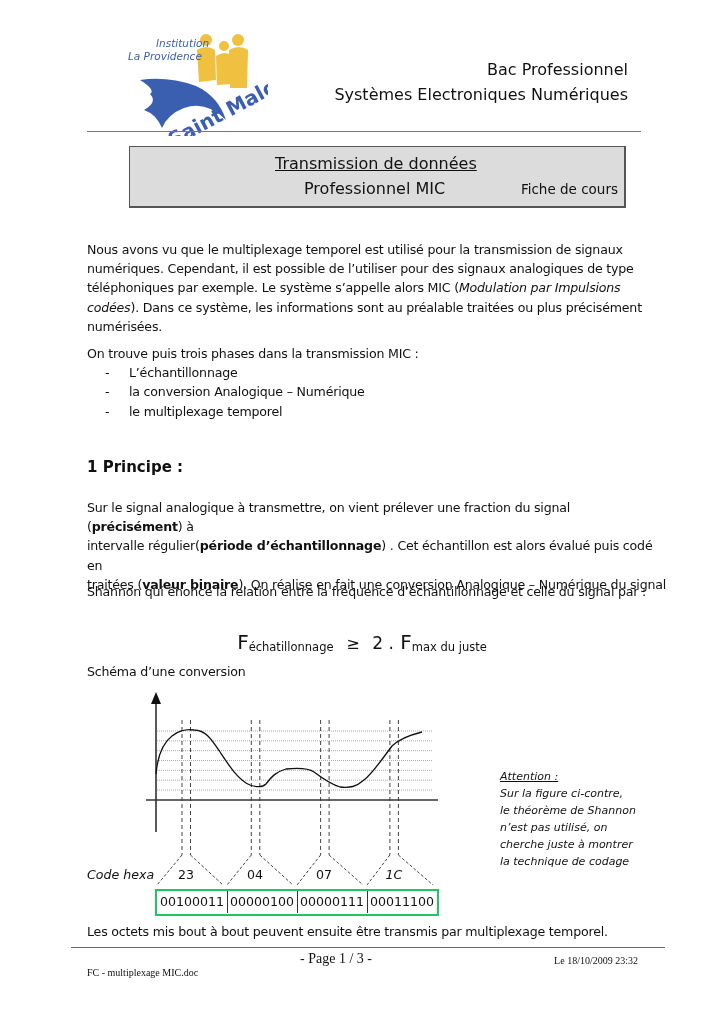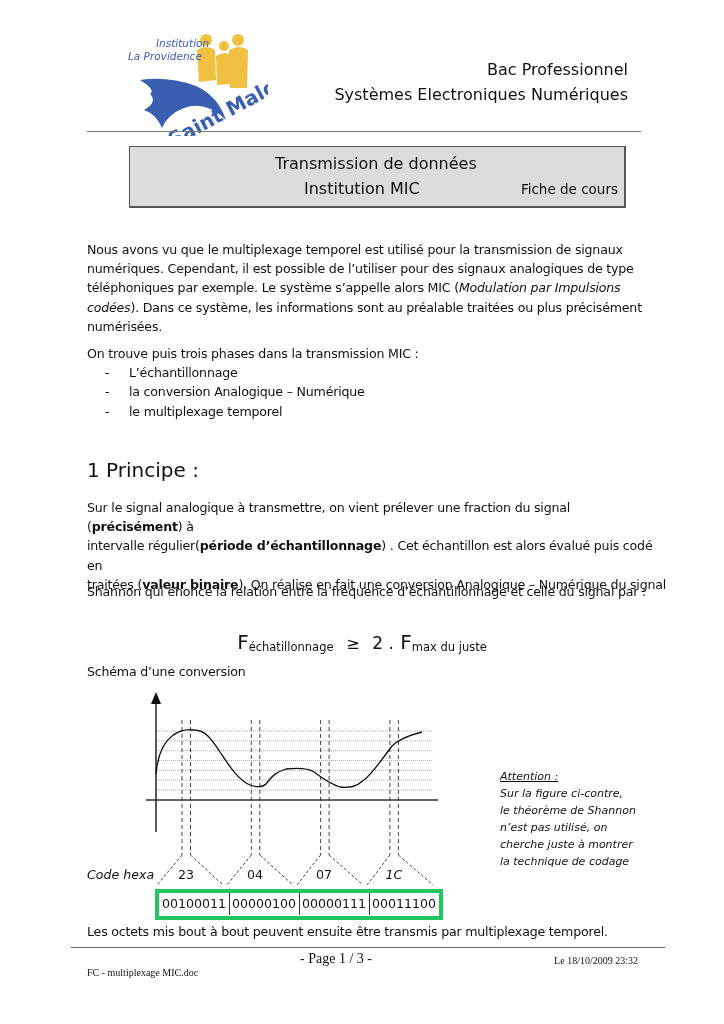--- a/index.html
+++ b/index.html
@@ -21,21 +21,21 @@
 
   p, .line { margin: 0; }
   .para { left: 87px; width: 580px; }
   .bold { font-weight: bold; }
   .ital { font-style: italic; }
 
   ul.phases { list-style: none; margin: 0; padding: 0; }
   ul.phases li { position: relative; padding-left: 42px; }
   ul.phases li .dash { position: absolute; left: 18px; }
 
-  #section-title { left: 87px; top: 458px; font-size: 20px; font-weight: normal; }
+  #section-title { left: 87px; top: 458px; font-size: 15px; font-weight: bold; }
 
   #formula { left: 0; width: 724px; top: 630px; text-align: center; font-size: 20px; white-space: nowrap; }
   #formula sub { font-size: 11.5px; vertical-align: -2px; }
 
   #diagram { left: 0; top: 680px; width: 724px; height: 240px; }
 
   #attention { left: 500px; top: 768px; font-size: 11px; line-height: 17px; font-style: italic; width: 160px; }
   #attention .att-title { text-decoration: underline; }
 
   #code-hexa-label { left: 87px; top: 867px; font-size: 12.6px; }
@@ -69,22 +69,22 @@
     <text x="30" y="32" font-family="DejaVu Sans, sans-serif" font-style="italic" font-size="10.5" fill="#3a5fb0">La Providence</text>
     <text x="64" y="104" font-family="DejaVu Sans, sans-serif" font-weight="bold" font-size="20" fill="#3a5fb0" transform="rotate(-28 100 90)">Saint Malo</text>
   </svg>
 </div>
 
 <div class="abs hdr-title" style="top:60px;">Bac Professionnel</div>
 <div class="abs hdr-title" style="top:85px;">Systèmes Electroniques Numériques</div>
 <div id="hdr-rule" class="abs"></div>
 
 <div id="title-box" class="abs">
-  <div class="abs tb-line" style="left:145px; top:7px;">Transmission de données</div>
-  <div class="abs tb-line" style="left:174px; top:32px;">Institution MIC</div>
+  <div class="abs tb-line" style="left:145px; top:7px;text-decoration:underline;">Transmission de données</div>
+  <div class="abs tb-line" style="left:174px; top:32px;">Professionnel MIC</div>
   <div id="fiche" class="abs" style="right:6px; top:34px;">Fiche de cours</div>
 </div>
 
 <div class="abs para txt" style="top:240px;">
   <div class="line">Nous avons vu que le multiplexage temporel est utilisé pour la transmission de signaux</div>
   <div class="line">numériques. Cependant, il est possible de l’utiliser pour des signaux analogiques de type</div>
   <div class="line"><span>téléphoniques par exemple. Le système s’appelle alors MIC (</span><span class="ital">Modulation par Impulsions</span></div>
   <div class="line"><span class="ital">codées</span><span>). Dans ce système, les informations sont au préalable traitées ou plus précisément</span></div>
   <div class="line">numérisées.</div>
 </div>
@@ -156,21 +156,21 @@
       <line x1="398.4" y1="855" x2="433" y2="885" stroke="#444" stroke-width="1" stroke-dasharray="3,2"></line>
     </g>
 </svg>
 
 <div id="code-hexa-label" class="abs ital">Code hexa</div>
 <div class="abs hexval" style="left:166px;">23</div>
 <div class="abs hexval" style="left:235px;">04</div>
 <div class="abs hexval" style="left:304px;">07</div>
 <div class="abs hexval ital" style="left:374px;">1C</div>
 
-<div class="abs" style="left:155px; top:889px; width:280px; height:23px; border:4px solid #22c55e;">
+<div class="abs" style="left:155px; top:889px; width:280px; height:23px; border:2px solid #22c55e;">
   <div class="abs bincell" style="left:0; top:0; width:70px; border-right:1px solid #333;">00100011</div>
   <div class="abs bincell" style="left:70px; top:0; width:70px; border-right:1px solid #333;">00000100</div>
   <div class="abs bincell" style="left:140px; top:0; width:70px; border-right:1px solid #333;">00000111</div>
   <div class="abs bincell" style="left:210px; top:0; width:70px;">00011100</div>
 </div>
 
 <div id="attention" class="abs">
   <div class="att-title">Attention :</div>
   <div>Sur la figure ci-contre,</div>
   <div>le théorème de Shannon</div>

